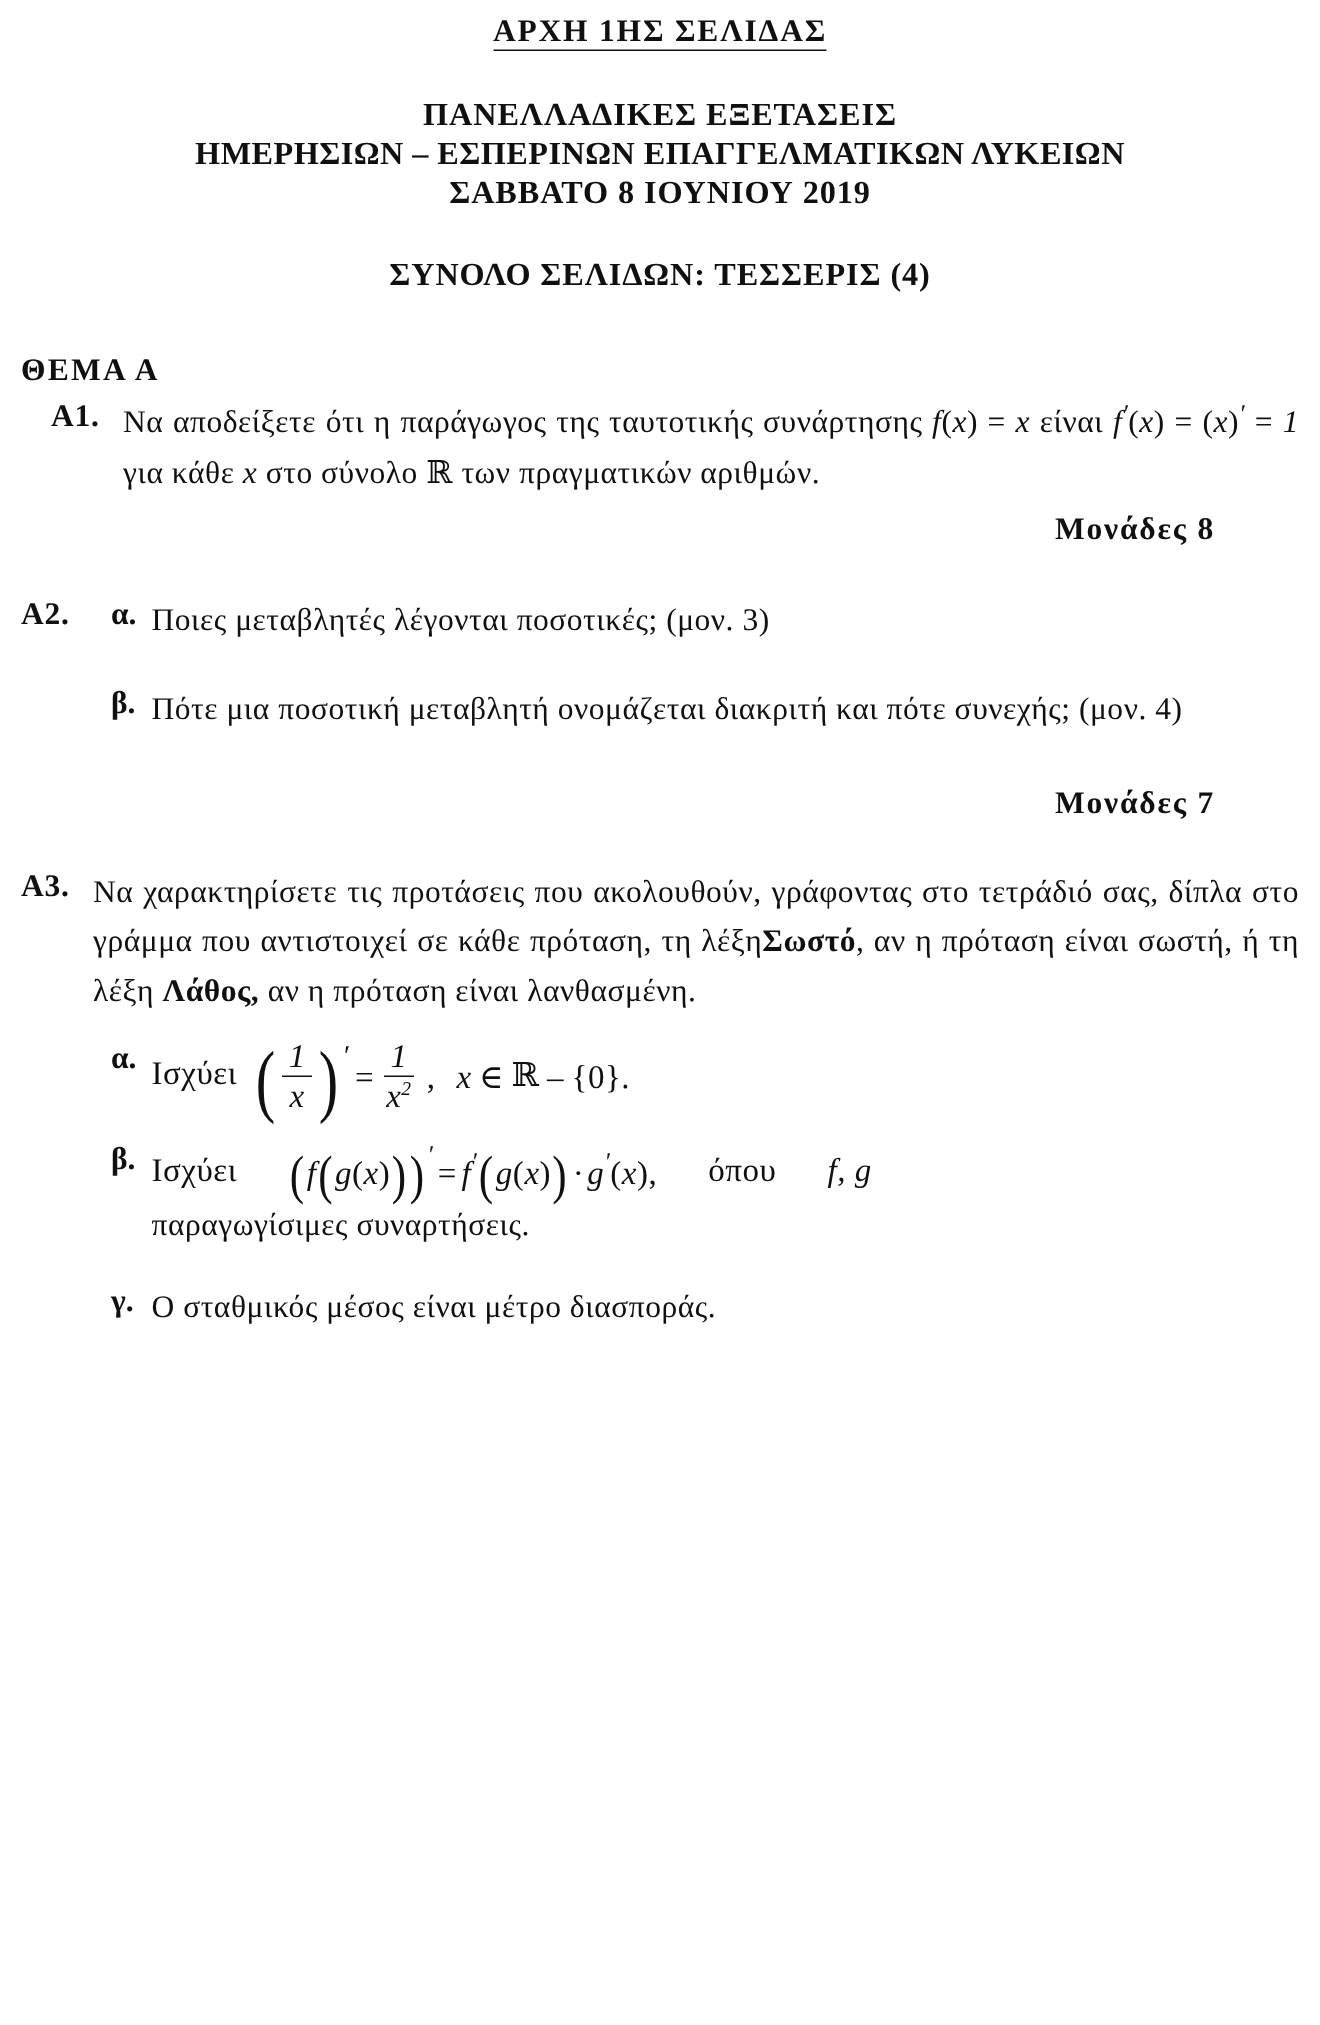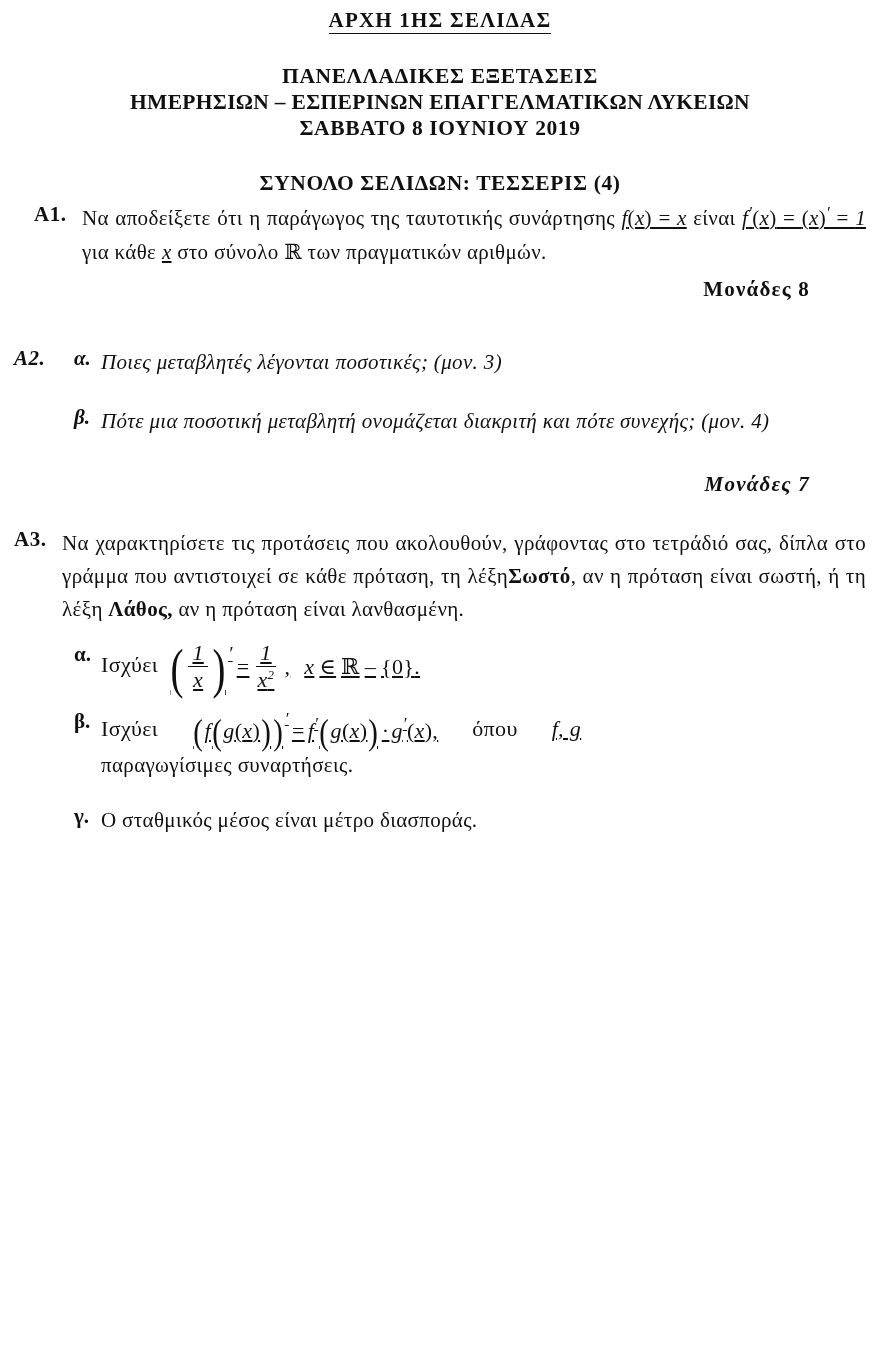--- a/index.html
+++ b/index.html
@@ -117,21 +117,20 @@
     letter-spacing: 0.35px;
   }
 
   b.bold { font-weight: bold; }
 
   
   .math {
     font-family: "Liberation Serif", "DejaVu Serif", serif;
     font-style: italic;
     white-space: nowrap;
-    text-decoration: underline;
   }
   .math .up { font-style: normal; }
   .mi { font-style: italic; }
   .bb { font-style: normal; font-family: "DejaVu Serif", serif; }
 
   .mrow {
     display: inline-flex;
     align-items: center;
     vertical-align: middle;
     white-space: nowrap;
@@ -226,40 +225,41 @@
     <div class="title-group-1">
       <div class="title-line">ΠΑΝΕΛΛΑΔΙΚΕΣ ΕΞΕΤΑΣΕΙΣ</div>
       <div class="title-line wide">ΗΜΕΡΗΣΙΩΝ – ΕΣΠΕΡΙΝΩΝ ΕΠΑΓΓΕΛΜΑΤΙΚΩΝ ΛΥΚΕΙΩΝ</div>
       <div class="title-line">ΣΑΒΒΑΤΟ 8 ΙΟΥΝΙΟΥ 2019</div>
     </div>
     <div class="title-group-3">
       <div class="title-line">ΣΥΝΟΛΟ ΣΕΛΙΔΩΝ: ΤΕΣΣΕΡΙΣ (4)</div>
     </div>
   </div>
 
+  <div class="theme-heading">ΘΕΜΑ Α</div>
 
   <div class="q-block" style="margin-top:6px;margin-left:20px;">
     <div class="q-label">Α1.</div>
     <div class="q-body">
       <div class="para">
         <span>Να αποδείξετε ότι η παράγωγος της ταυτοτικής συνάρτησης</span>
         <span class="math">f<span class="up">(</span>x<span class="up">)</span><span class="up"> = </span>x</span>
         <span>είναι</span>
         <span class="math">f<span class="prime-sm">′</span><span class="up">(</span>x<span class="up">)</span><span class="up"> = </span><span class="up">(</span>x<span class="up">)</span><span class="prime-sm">′</span><span class="up"> = </span>1</span>
         <span>για κάθε</span>
         <span class="math">x</span>
         <span>στο σύνολο</span>
         <span class="bb">ℝ</span>
         <span>των πραγματικών αριθμών.</span>
       </div>
       <div class="marks" style="margin-top:8px;">Μονάδες 8</div>
     </div>
   </div>
 
-  <div class="q-block" style="margin-top:44px;font-style:italic;">
+  <div class="q-block" style="margin-top:32px;">
     <div class="q-label">Α2.</div>
     <div class="q-body">
       <div class="sub" style="margin-left:12px;">
         <div class="sub-label">α.</div>
         <div class="sub-body">Ποιες μεταβλητές λέγονται ποσοτικές; (μον. 3)</div>
       </div>
       <div class="sub" style="margin-left:12px; margin-top:26px;">
         <div class="sub-label">β.</div>
         <div class="sub-body" style="text-align:justify;">Πότε μια ποσοτική μεταβλητή ονομάζεται διακριτή και πότε συνεχής; (μον. 4)</div>
       </div>

